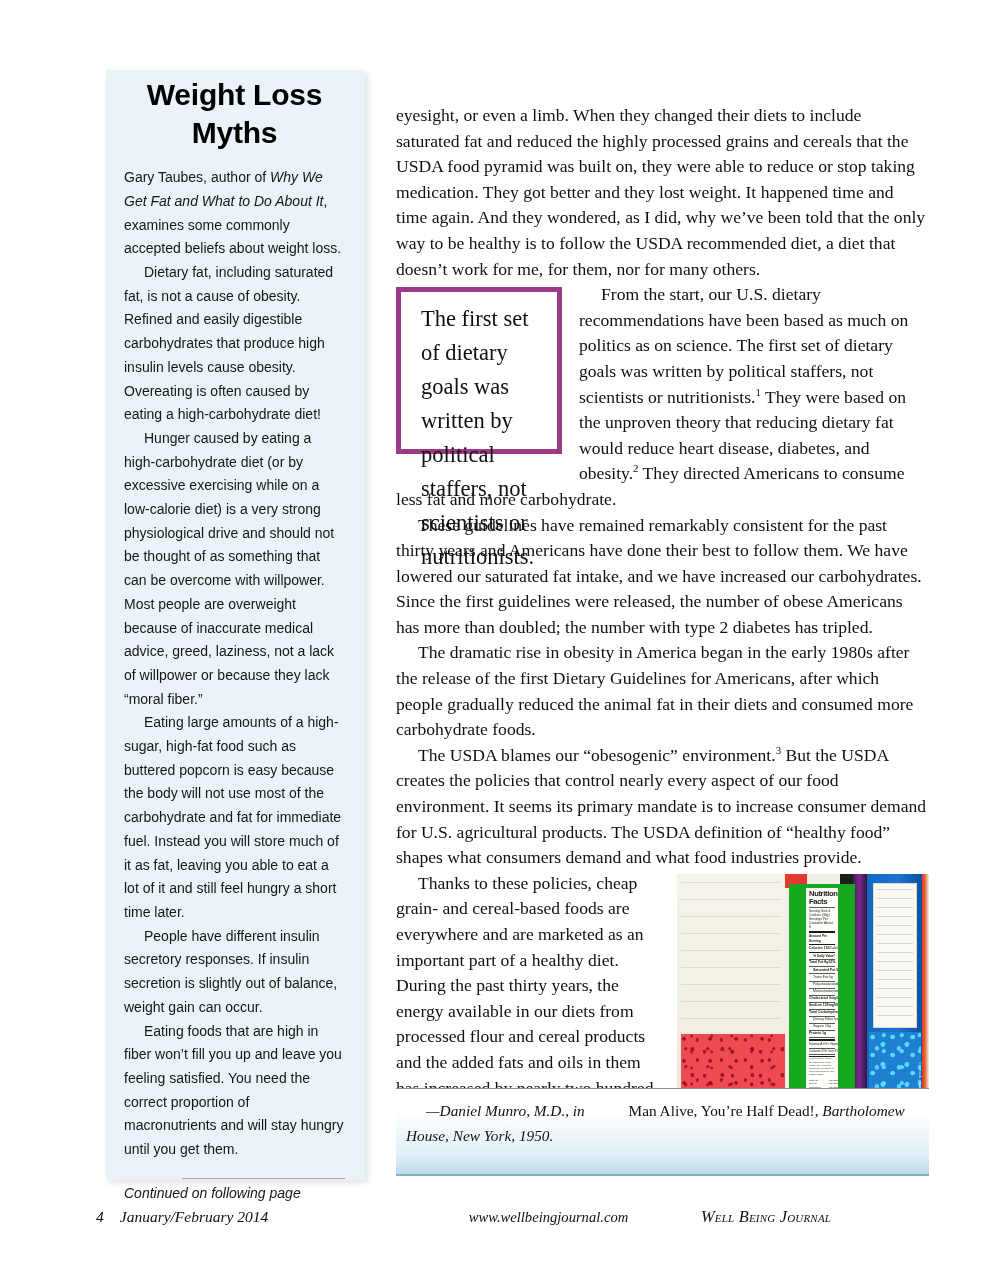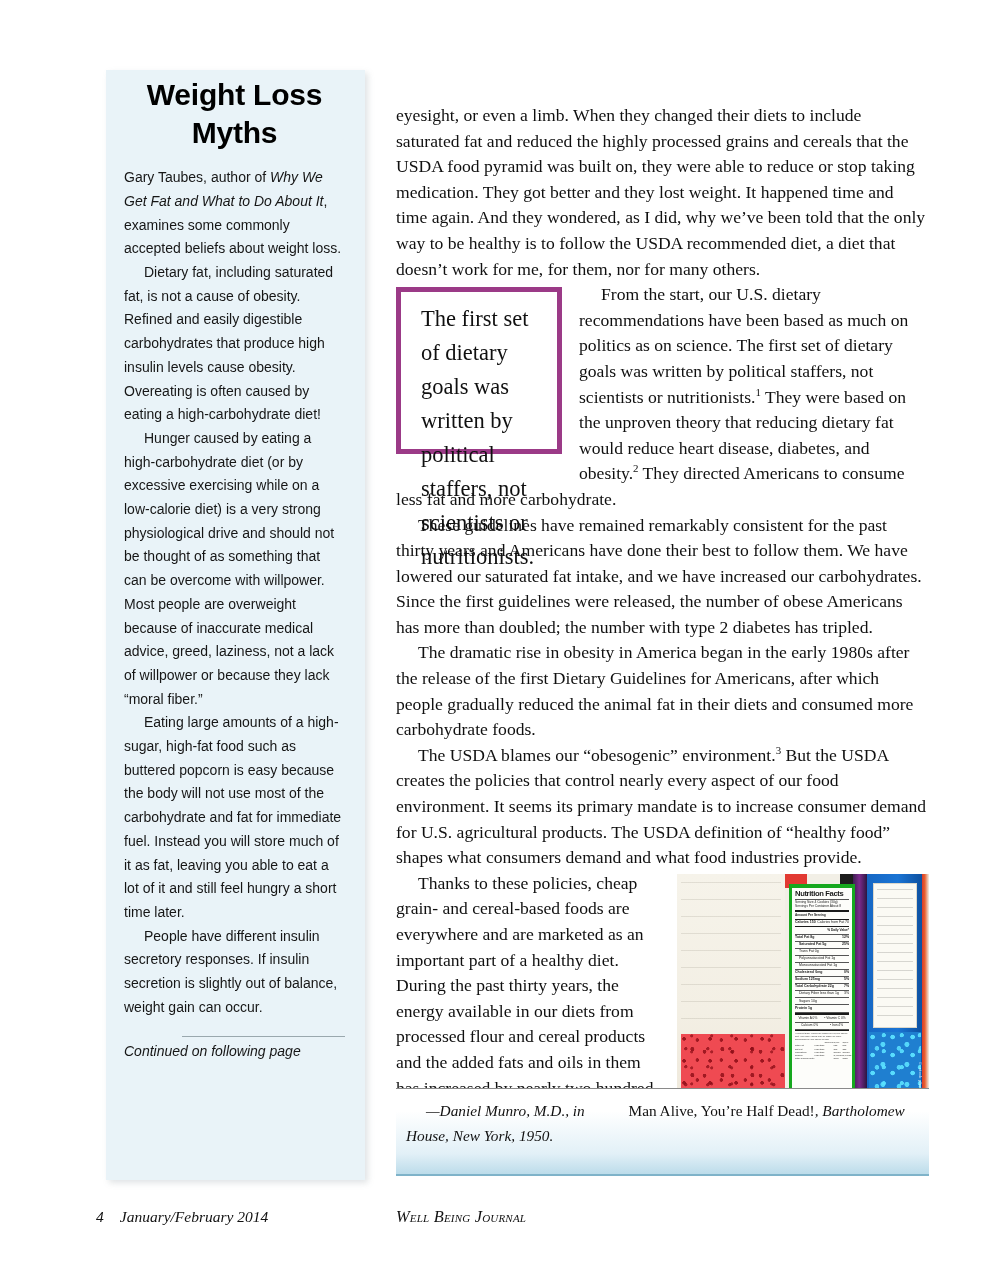--- a/index.html
+++ b/index.html
@@ -200,21 +200,21 @@
     position: absolute; right: 0; top: 0; width: 7px; height: 100%;
     background: linear-gradient(90deg,#d93b2a 0%, #e8602f 40%, #f2f0e8 100%);
   }
 
   
   .nfp-green {
     position: absolute;
     left: 112px; top: 10px;
     width: 66px; height: 208px;
     background: #16a81e;
-    padding: 4px 3px;
+    padding: 4px 17px;
     box-sizing: border-box;
   }
   .nfp {
     width: 100%; height: 100%;
     background: #fdfdfa;
     box-sizing: border-box;
     padding: 2px 3px;
     font-family: "Liberation Sans", sans-serif;
     color: #1a1a1a;
     overflow: hidden;
@@ -313,20 +313,21 @@
 <div class="page">
 
   <aside class="sidebar">
     <h1 class="sidebar-title">Weight Loss Myths</h1>
     <div id="sidebar-body">
         <p><span>Gary Taubes, author of </span><em>Why We Get Fat and What to Do About It</em><span>, examines some commonly accepted beliefs about weight loss.</span></p>
         <p class="indent"><span>Dietary fat, including saturated fat, is not a cause of obesity. Refined and easily digestible carbohydrates that produce high insulin levels cause obesity. Overeating is often caused by eating a high-carbohydrate diet!</span></p>
         <p class="indent"><span>Hunger caused by eating a high-carbohydrate diet (or by excessive exercising while on a low-calorie diet) is a very strong physiological drive and should not be thought of as something that can be overcome with willpower. Most people are overweight because of inaccurate medical advice, greed, laziness, not a lack of willpower or because they lack “moral fiber.”</span></p>
         <p class="indent"><span>Eating large amounts of a high-sugar, high-fat food such as buttered popcorn is easy because the body will not use most of the carbohydrate and fat for immediate fuel. Instead you will store much of it as fat, leaving you able to eat a lot of it and still feel hungry a short time later.</span></p>
         <p class="indent"><span>People have different insulin secretory responses. If insulin secretion is slightly out of balance, weight gain can occur.</span></p>
+        <p class="indent"><span>Eating foods that are high in fiber won’t fill you up and leave you feeling satisfied. You need the correct proportion of macronutrients and will stay hungry until you get them.</span></p>
       </div>
     <div class="sidebar-rule"></div>
     <p class="sidebar-continued">Continued on following page</p>
   </aside>
 
   <section class="main">
 
     <div id="main-p1">
         <p><span>eyesight, or even a limb. When they changed their diets to include saturated fat and reduced the highly processed grains and cereals that the USDA food pyramid was built on, they were able to reduce or stop taking medication. They got better and they lost weight. It happened time and time again. And they wondered, as I did, why we’ve been told that the only way to be healthy is to follow the USDA recommended diet, a diet that doesn’t work for me, for them, nor for many others.</span></p>
       </div>
@@ -511,18 +512,19 @@
     <p class="attrib">
       <span>—Daniel Munro, M.D., in </span><span class="roman">Man Alive, You’re Half Dead!</span><span>, Bartholomew House, New York, 1950.</span>
     </p>
   </div>
 
   <div class="footer">
     <div class="f-left">
       <span>4</span>
       <span>January/February 2014</span>
     </div>
+    <div class="f-mid">www.wellbeingjournal.com</div>
     <div class="f-right">
       <span class="sc">Well Being Journal</span>
     </div>
   </div>
 
 </div>
 
 </body></html>

